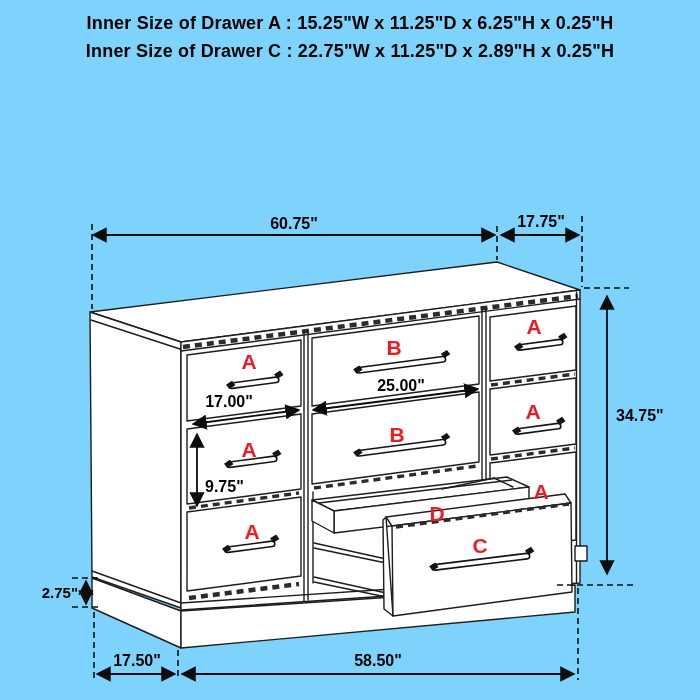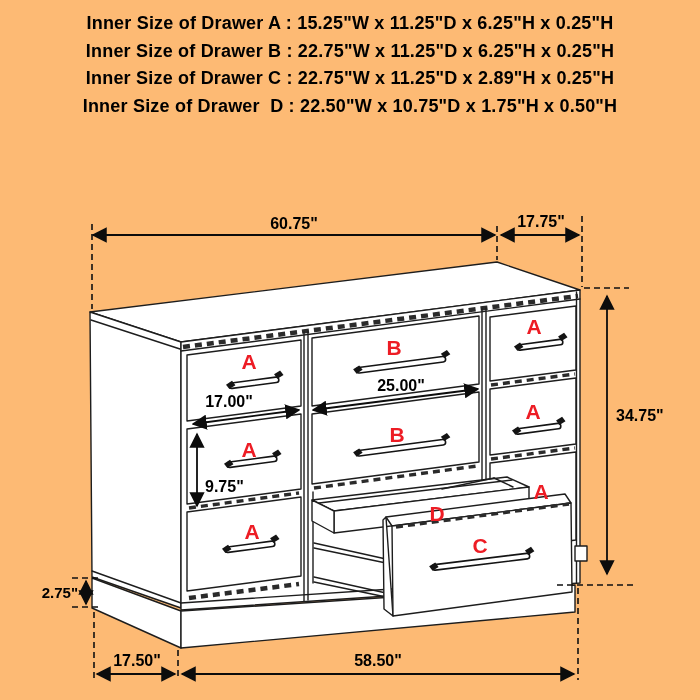--- a/index.html
+++ b/index.html
@@ -1,16 +1,16 @@
 <!DOCTYPE html>
 <html><head>
 <meta charset="utf-8">
 <style>
   html,body{margin:0;padding:0;background:#ffffff;width:700px;height:700px;overflow:hidden;}
-  .page{position:relative;width:700px;height:700px;background:#fdba74;font-family:"Liberation Sans",sans-serif;text-decoration:underline;}
+  .page{position:relative;width:700px;height:700px;background:#7dd3fc;font-family:"Liberation Sans",sans-serif;text-decoration:underline;}
   .header{position:absolute;top:10px;left:0;width:700px;text-align:center;}
   .header-line{font:bold 18px "Liberation Sans",sans-serif;color:#000;line-height:27.5px;white-space:pre;letter-spacing:.2px;}
   svg{position:absolute;top:0;left:0;}
   .ln{fill:none;stroke:#1d1d1d;stroke-width:1.4;stroke-linejoin:round;stroke-linecap:round;}
   .fw{fill:#ffffff;stroke:#1d1d1d;stroke-width:1.4;stroke-linejoin:round;}
   .hatch{fill:none;stroke:#2b2b2b;stroke-width:4.5;stroke-dasharray:7 5;}
   .h2{stroke-width:3.4;}
   .dash{fill:none;stroke:#111;stroke-width:1.6;stroke-dasharray:6 4;}
   .dim{fill:none;stroke:#0c0c0c;stroke-width:1.8;}
   .dimtxt{font:bold 16px "Liberation Sans",sans-serif;fill:#000;}
@@ -19,23 +19,21 @@
   .hbar{fill:#fff;stroke:#141414;stroke-width:1.6;}
   .hend{fill:#141414;stroke:none;}
 </style>
 </head>
 <body>
 
 <div class="page">
 
   <div class="header">
     <div class="header-line">Inner Size of Drawer A : 15.25"W x 11.25"D x 6.25"H x 0.25"H</div>
-    <div class="header-line">Inner Size of Drawer B : 22.75"W x 11.25"D x 6.25"H x 0.25"H</div>
     <div class="header-line">Inner Size of Drawer C : 22.75"W x 11.25"D x 2.89"H x 0.25"H</div>
-    <div class="header-line">Inner Size of Drawer  D : 22.50"W x 10.75"D x 1.75"H x 0.50"H</div>
   </div>
 
   <svg width="700" height="700" viewBox="0 0 700 700">
     <defs>
       <marker id="ah" viewBox="0 0 10 10" refX="9" refY="5" markerWidth="8.5" markerHeight="8.5" orient="auto-start-reverse">
         <path d="M0,0 L10,5 L0,10 z" fill="#0c0c0c"></path>
       </marker>
     </defs>
 
     <g>

